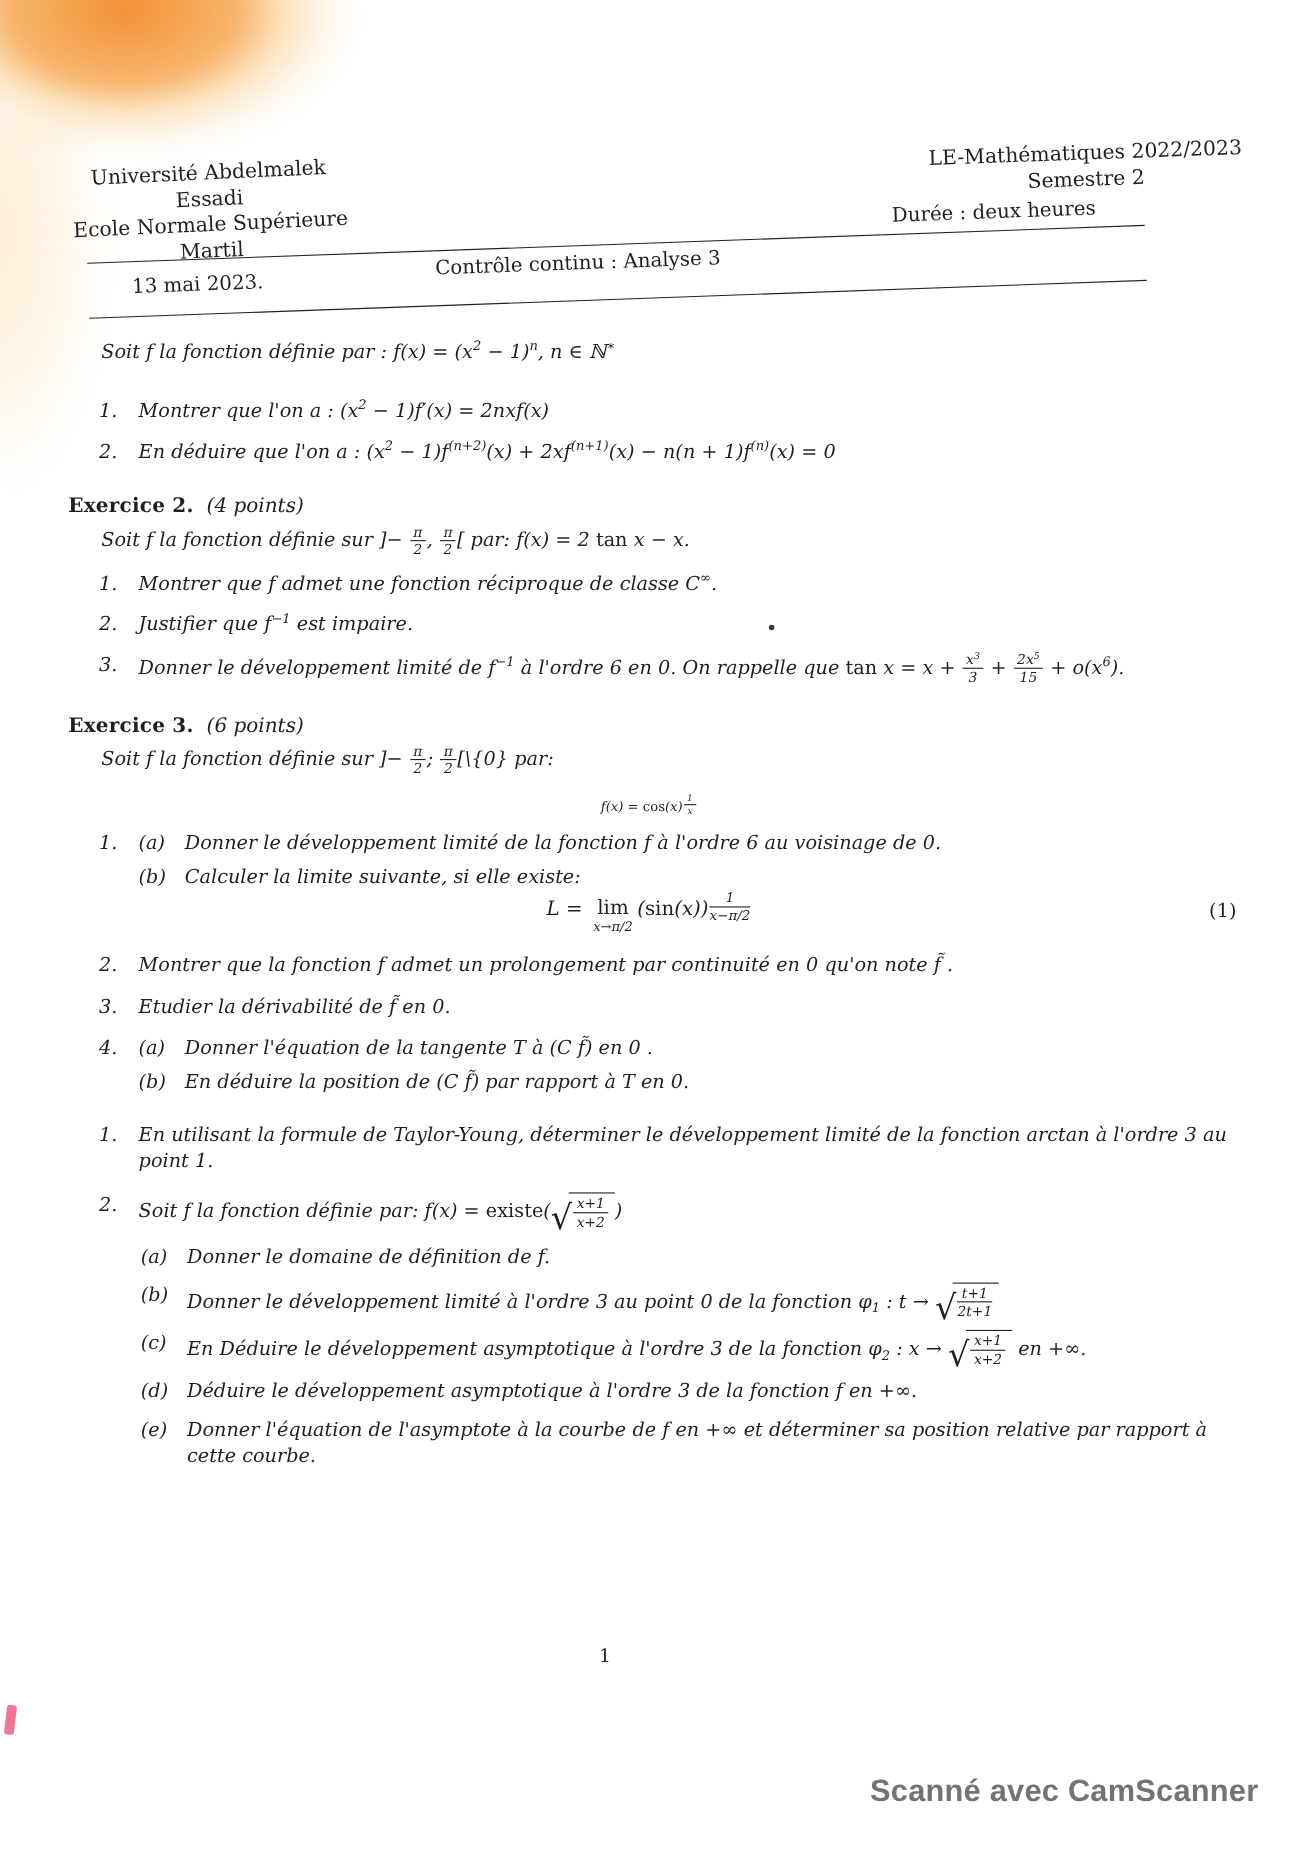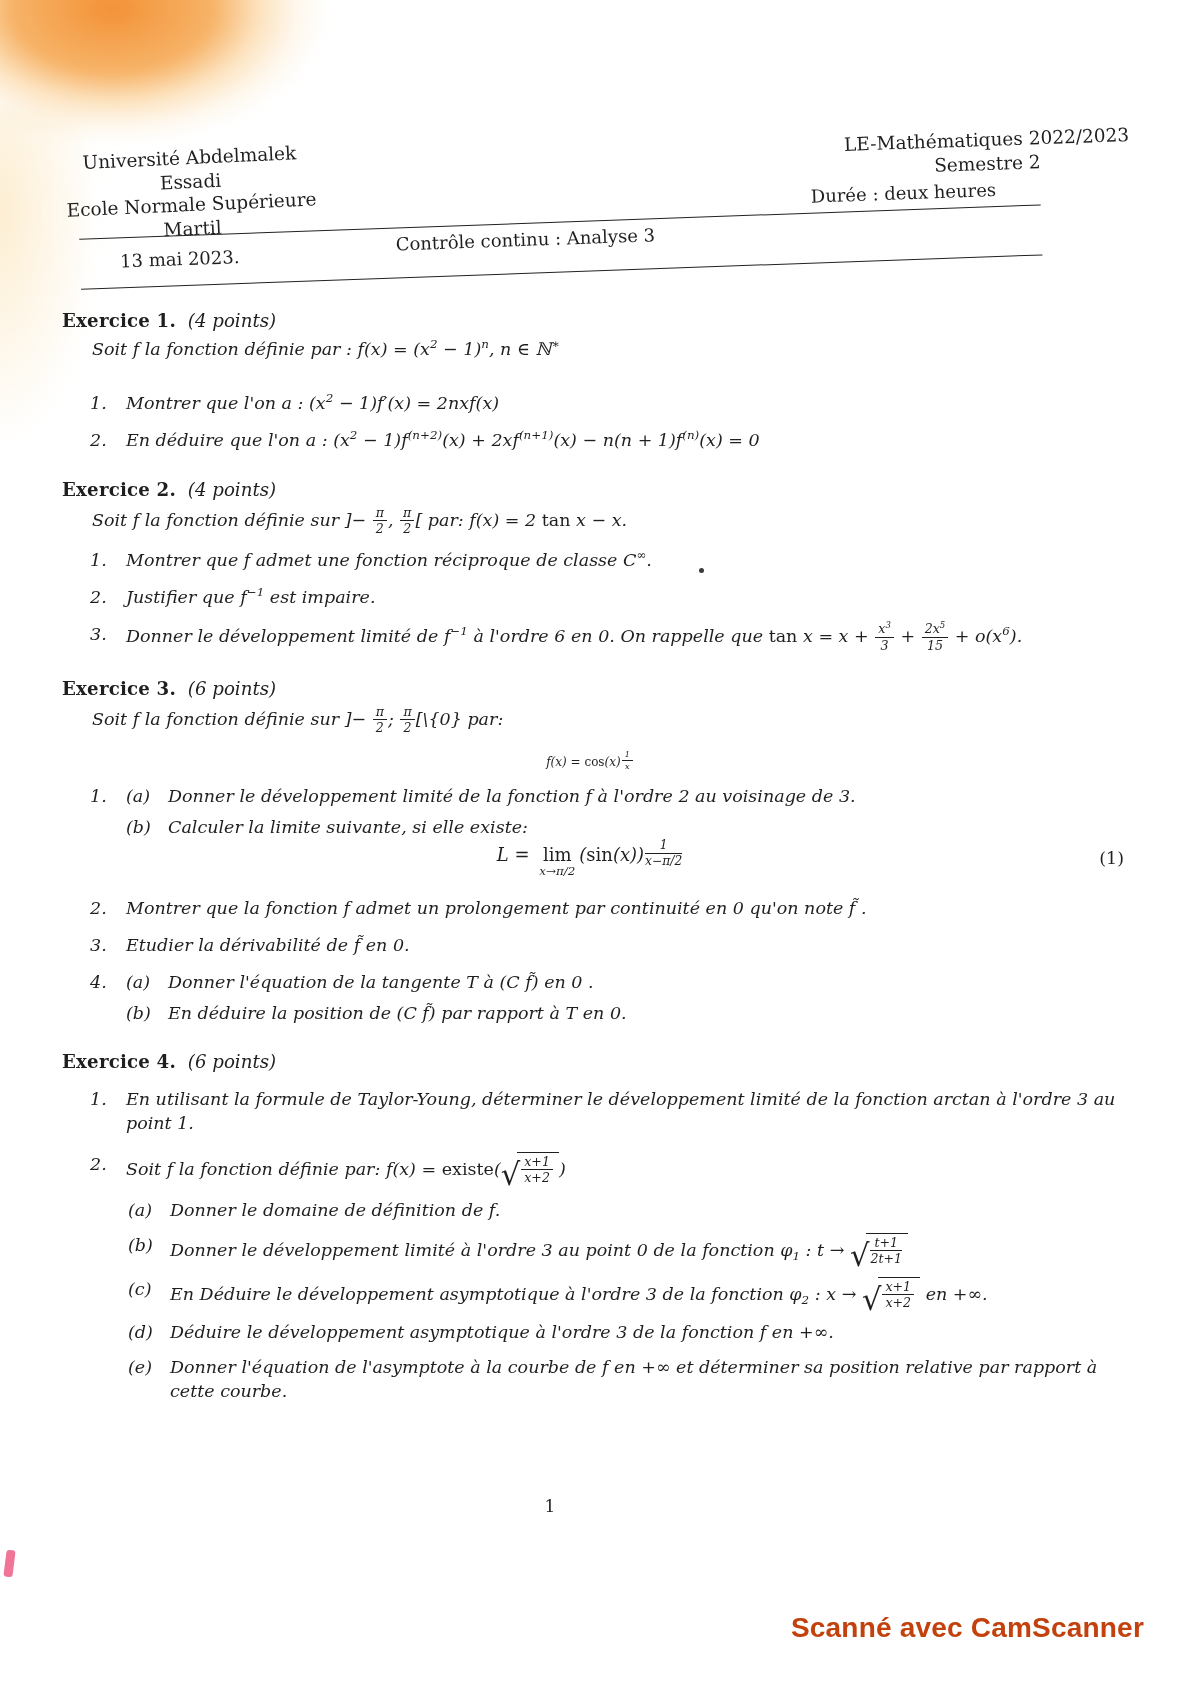--- a/index.html
+++ b/index.html
@@ -96,21 +96,21 @@
   .rad { display: inline-block; border-top: 1.5px solid currentColor; padding: 2px 5px 0 3px; }
   .lim { display: inline-block; text-align: center; vertical-align: -0.75em; line-height: 1; margin: 0 4px; }
   .limword { display: block; font-style: normal; text-align: center; }
   .limsub { display: block; font-size: 0.66em; padding-top: 2px; }
 
   
   .page-num { position: absolute; top: 1496px; left: 0; width: 1100px; text-align: center; font-size: 17px; }
   .camscanner {
     position: absolute; top: 1612px; right: 46px;
     font-family: "Liberation Sans", "DejaVu Sans", sans-serif;
-    font-size: 28px; font-weight: 600; color: #c2410c; letter-spacing: 0.2px;
+    font-size: 28px; font-weight: 600; color: #737373; letter-spacing: 0.2px;
   }
 </style>
 </head>
 <body>
 
 <div class="sheet">
 
   <div class="blob"></div>
   <div class="blob2"></div>
   <div class="pink-mark"></div>
@@ -134,24 +134,20 @@
       <div class="rule rule-bottom"></div>
       <div class="band-date">13 mai 2023.</div>
       <div class="band-title">Contrôle continu : Analyse 3</div>
       <div class="band-dur">Durée : deux heures</div>
     </div>
   </header>
 
   <main class="content">
 
     <section class="ex ex-1">
-      <div class="ex-head">
-        <span class="ex-title">Exercice 1.</span>
-        <span class="ex-pts">(4 points)</span>
-      </div>
       <div class="intro">Soit f la fonction définie par : f(x) = (x<sup>2</sup> − 1)<sup>n</sup>, n ∈ ℕ<sup>∗</sup></div>
       <div class="item gap">
         <span class="num">1.</span>
         <span class="txt">Montrer que l'on a : (x<sup>2</sup> − 1)f′(x) = 2nxf(x)</span>
       </div>
       <div class="item">
         <span class="num">2.</span>
         <span class="txt">En déduire que l'on a : (x<sup>2</sup> − 1)f<sup>(n+2)</sup>(x) + 2xf<sup>(n+1)</sup>(x) − n(n + 1)f<sup>(n)</sup>(x) = 0</span>
       </div>
     </section>
@@ -180,21 +176,21 @@
       <div class="ex-head">
         <span class="ex-title">Exercice 3.</span>
         <span class="ex-pts">(6 points)</span>
       </div>
       <div class="intro">Soit f la fonction définie sur ]− <span class="fr"><span class="n">π</span><span class="d">2</span></span>; <span class="fr"><span class="n">π</span><span class="d">2</span></span>[\{0} par:</div>
       <div class="center-line">f(x) = <span class="rm">cos</span>(x)<sup><span class="fr"><span class="n">1</span><span class="d">x</span></span></sup></div>
 
       <div class="item">
         <span class="num">1.</span>
         <span class="sub-label">(a)</span>
-        <span class="txt">Donner le développement limité de la fonction f à l'ordre 2 au voisinage de 3.</span>
+        <span class="txt">Donner le développement limité de la fonction f à l'ordre 6 au voisinage de 0.</span>
       </div>
       <div class="item tight">
         <span class="num"></span>
         <span class="sub-label">(b)</span>
         <span class="txt">Calculer la limite suivante, si elle existe:</span>
       </div>
 
       <div class="eq-row">
         <span class="eq-main">L = <span class="lim"><span class="limword">lim</span><span class="limsub">x→π/2</span></span>(<span class="rm">sin</span>(x))<sup><span class="fr"><span class="n">1</span><span class="d">x−π/2</span></span></sup></span>
         <span class="eq-num">(1)</span>
@@ -214,24 +210,20 @@
         <span class="txt">Donner l'équation de la tangente T à (C f̃) en 0 .</span>
       </div>
       <div class="item tight">
         <span class="num"></span>
         <span class="sub-label">(b)</span>
         <span class="txt">En déduire la position de (C f̃) par rapport à T en 0.</span>
       </div>
     </section>
 
     <section class="ex">
-      <div class="ex-head">
-        <span class="ex-title">Exercice 4.</span>
-        <span class="ex-pts">(6 points)</span>
-      </div>
       <div class="item">
         <span class="num">1.</span>
         <span class="txt">En utilisant la formule de Taylor-Young, déterminer le développement limité de la fonction arctan à l'ordre 3 au point 1.</span>
       </div>
       <div class="item" style="margin-top:16px">
         <span class="num">2.</span>
         <span class="txt">Soit f la fonction définie par: f(x) = <span class="rm">existe</span>(<span class="sqrt"><span class="sqsym">√</span><span class="rad"><span class="fr"><span class="n">x+1</span><span class="d">x+2</span></span></span></span>)</span>
       </div>
       <div class="item deep" style="margin-top:14px">
         <span class="sub-label">(a)</span>

